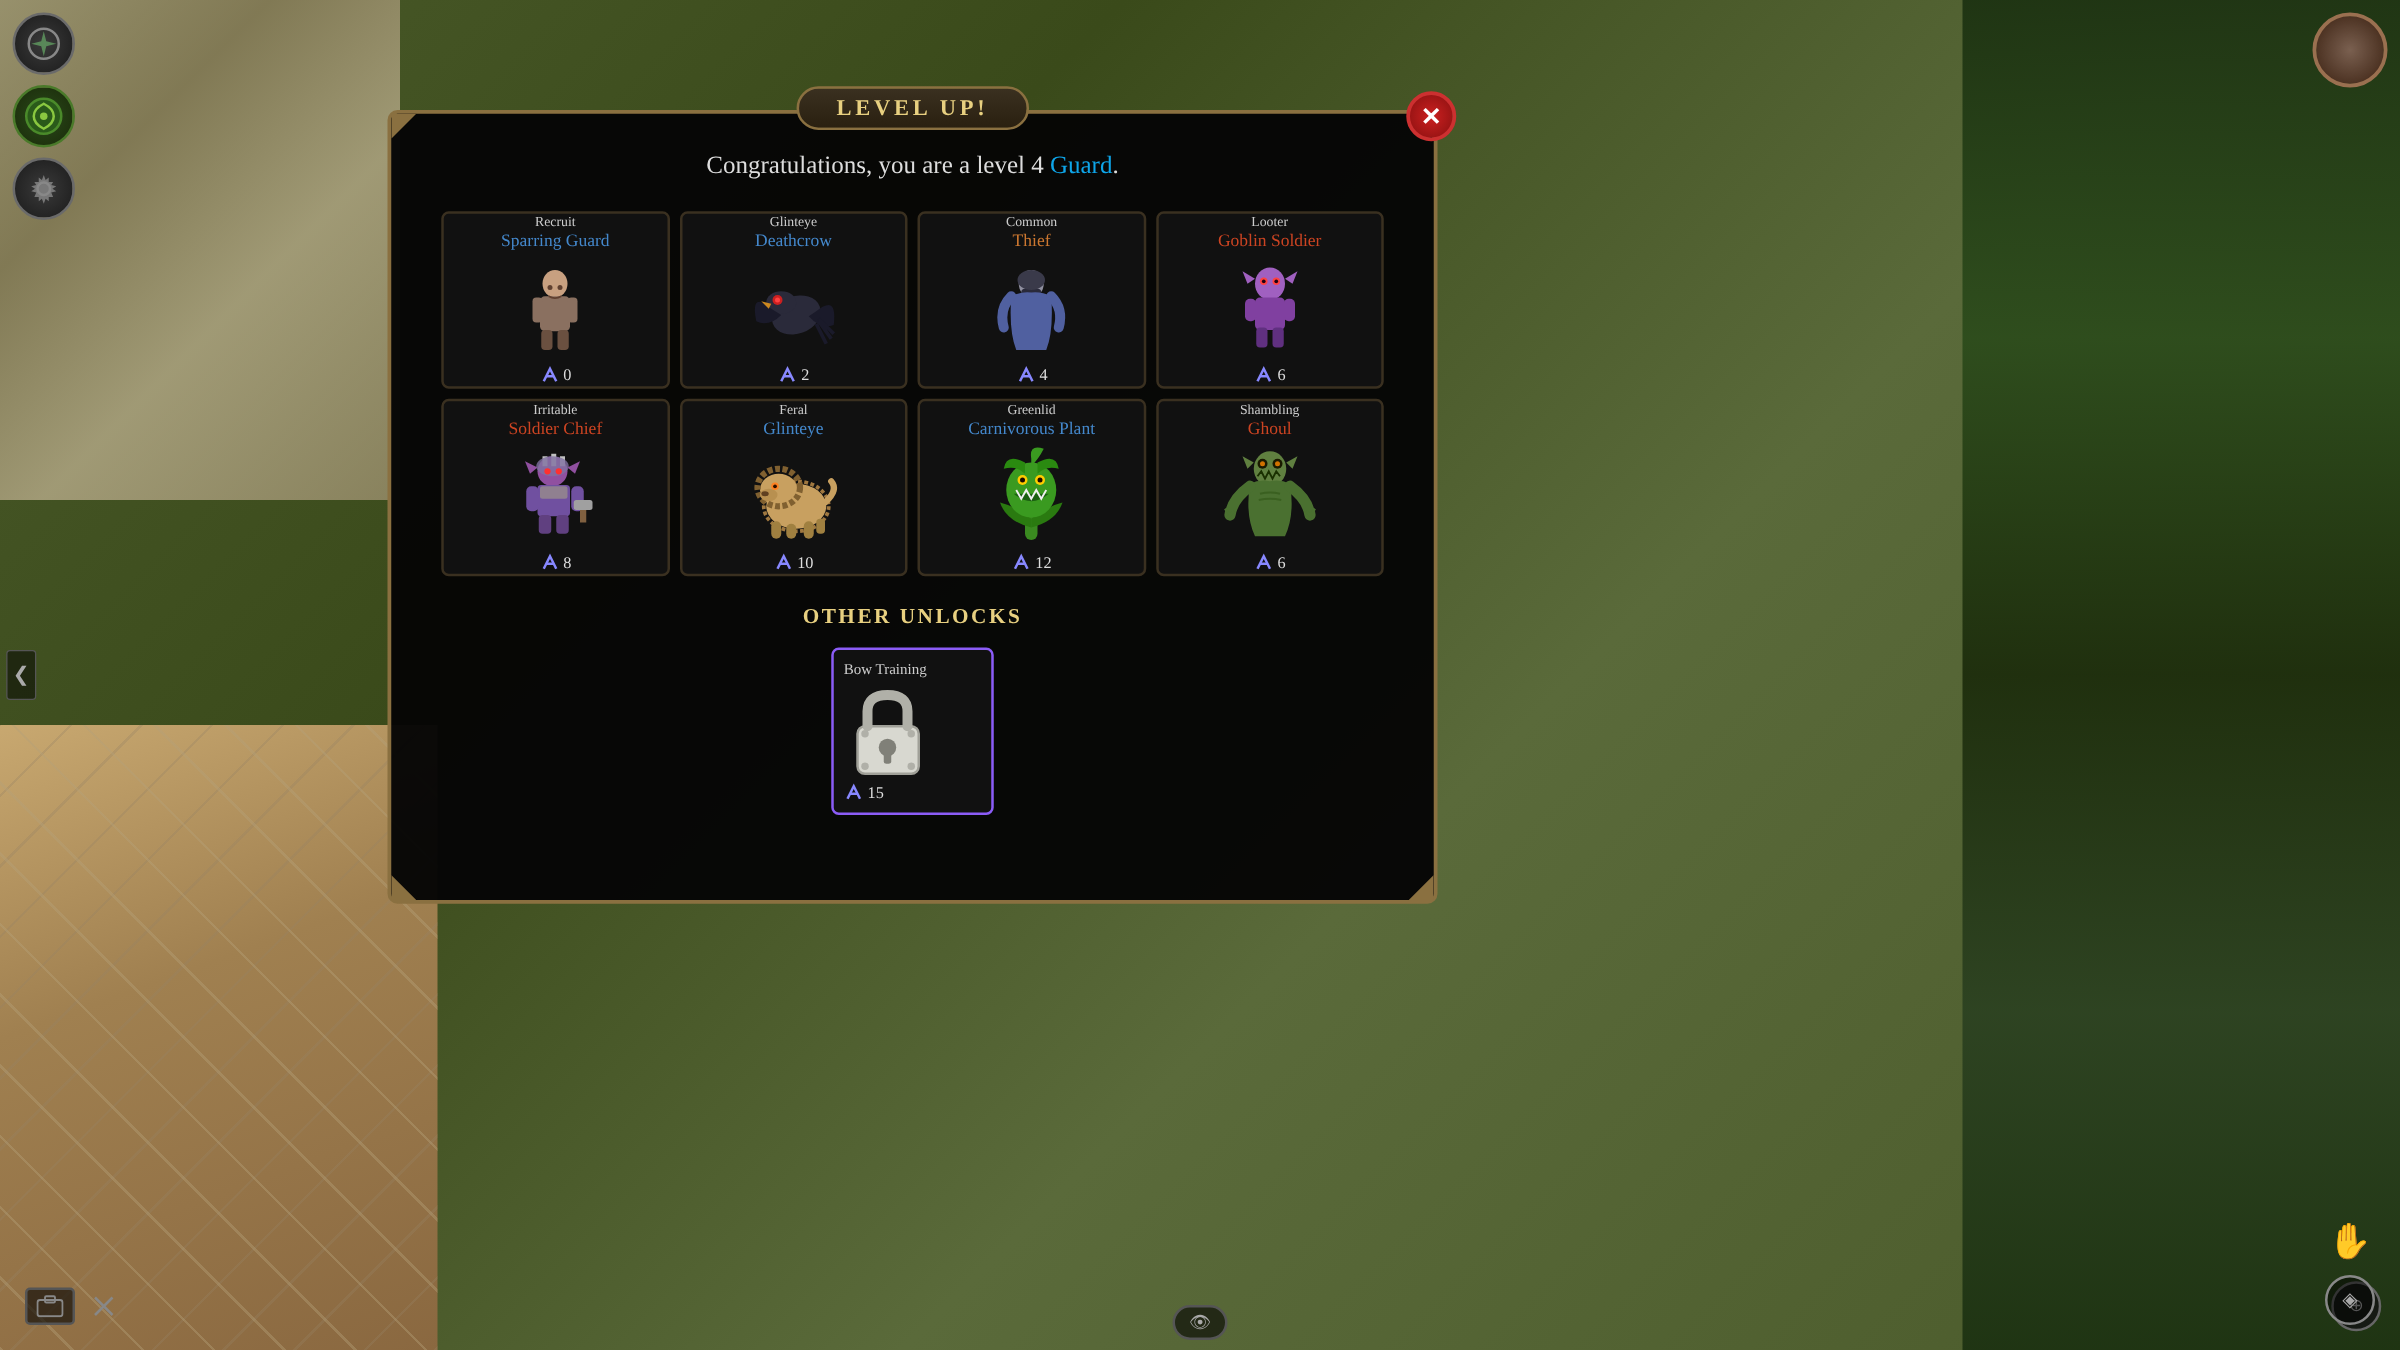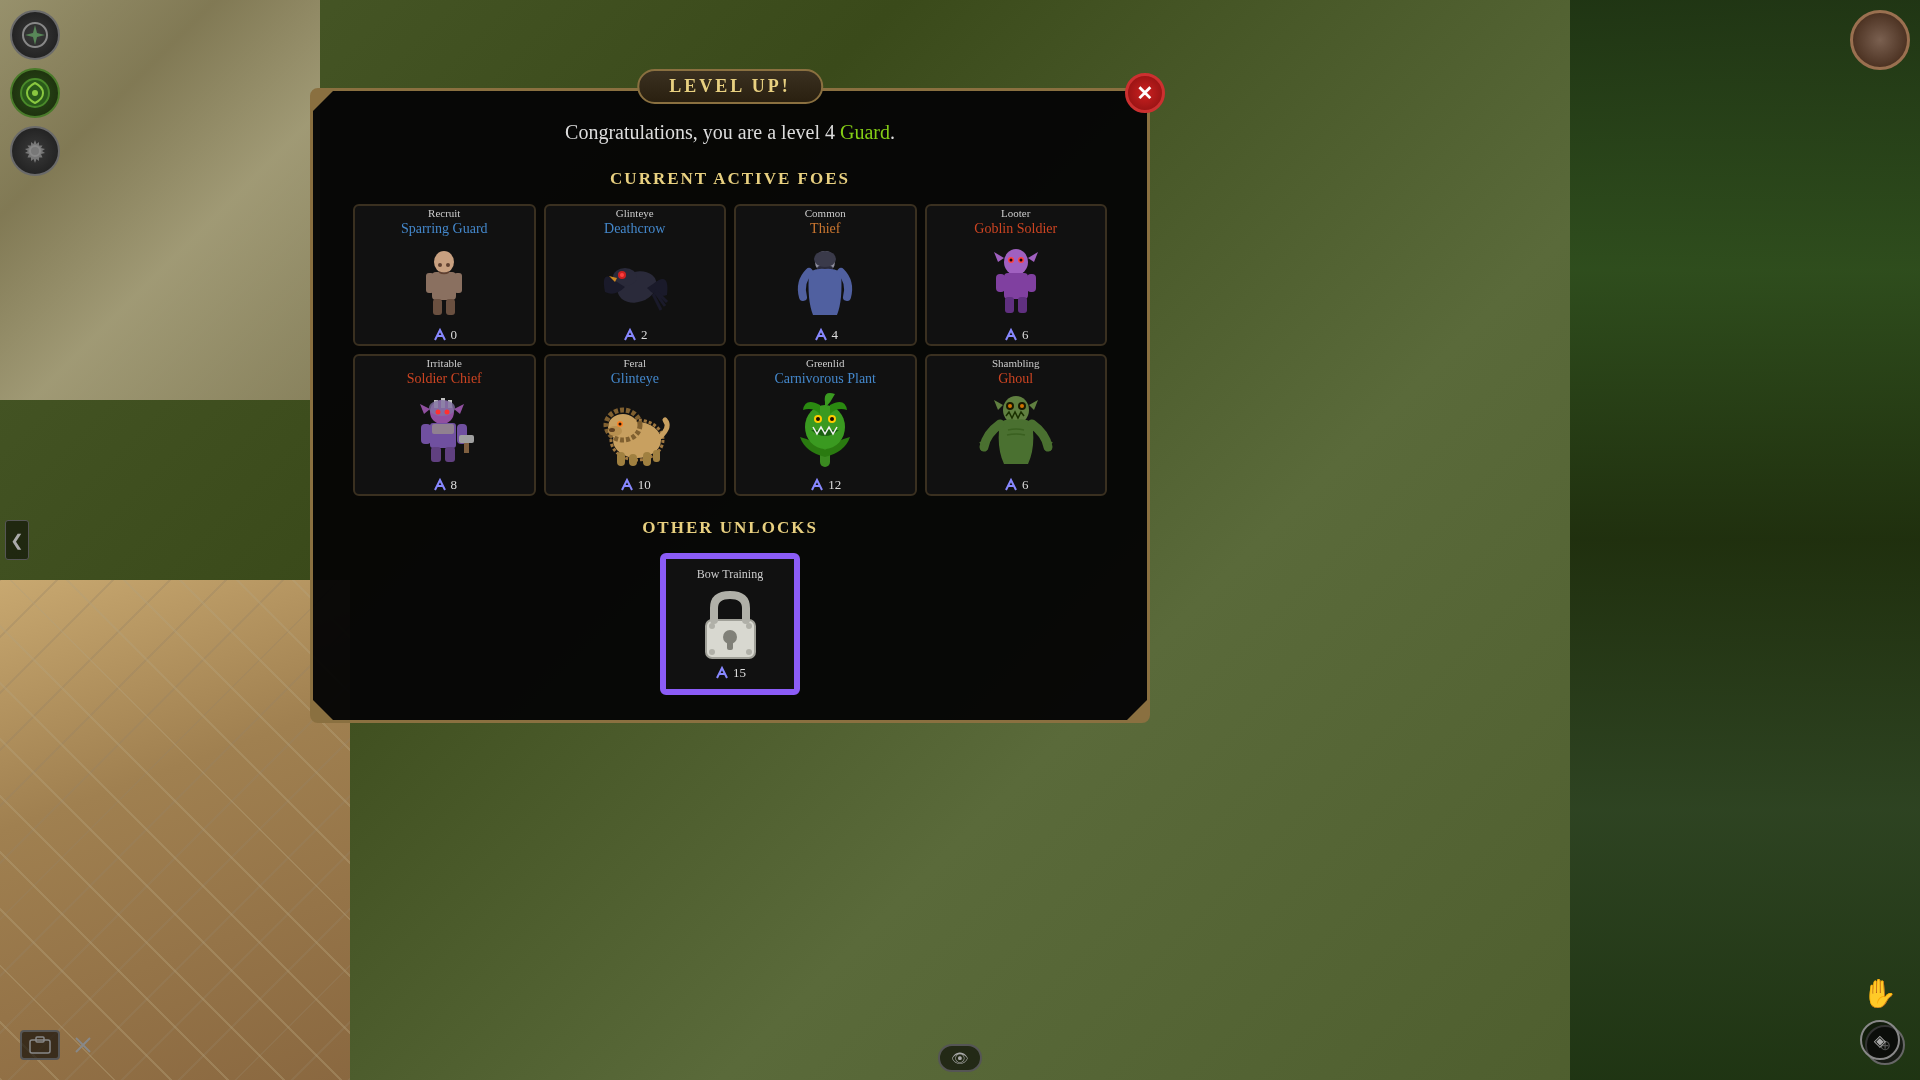--- a/index.html
+++ b/index.html
@@ -200,21 +200,21 @@
 
     .congratulations-text {
       text-align: center;
       color: #dddddd;
       font-size: 20px;
       margin-bottom: 25px;
       font-family: 'Georgia', serif;
     }
 
     .guard-text {
-      color: #84cc16;
+      color: #0ea5e9;
     }
 
     .section-title {
       text-align: center;
       color: #e8d080;
       font-size: 17px;
       font-weight: bold;
       letter-spacing: 2px;
       margin-bottom: 15px;
       font-family: 'Georgia', serif;
@@ -284,27 +284,27 @@
       margin-top: 22px;
     }
 
     .unlock-grid {
       display: flex;
       justify-content: center;
     }
 
     .unlock-card {
       background: #111111;
-      border: 6px solid #8b5cf6;
+      border: 2px solid #8b5cf6;
       border-radius: 6px;
       padding: 8px;
       display: flex;
       flex-direction: column;
-      align-items: center;
-      width: 140px;
+      align-items: flex-start;
+      width: 130px;
     }
 
     .unlock-name {
       color: #cccccc;
       font-size: 12px;
       text-align: center;
       margin-bottom: 8px;
       font-family: 'Georgia', serif;
     }
 
@@ -451,21 +451,20 @@
   <div class="close-btn">
     <span>✕</span>
   </div>
 
   <div class="modal-content">
 
     <div class="congratulations-text">
       <span>Congratulations, you are a level 4 </span><span class="guard-text">Guard</span><span>.</span>
     </div>
 
-    <div class="section-title">CURRENT ACTIVE FOES</div>
 
     <div class="foes-grid">
 
       <div class="foe-card">
         <div class="foe-name-top">Recruit</div>
         <div class="foe-name-sub blue">Sparring Guard</div>
         <div class="foe-image-area">
 
           <svg class="char-svg" viewBox="0 0 80 80">
             <ellipse cx="40" cy="20" rx="10" ry="11" fill="#c8a080"></ellipse>

